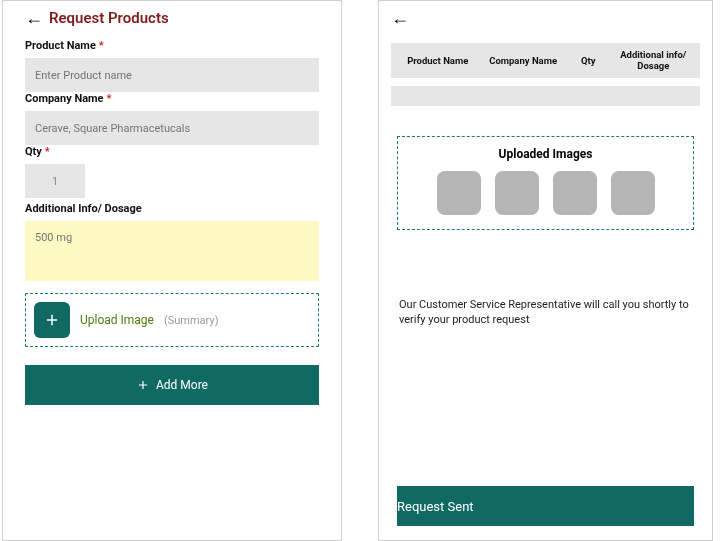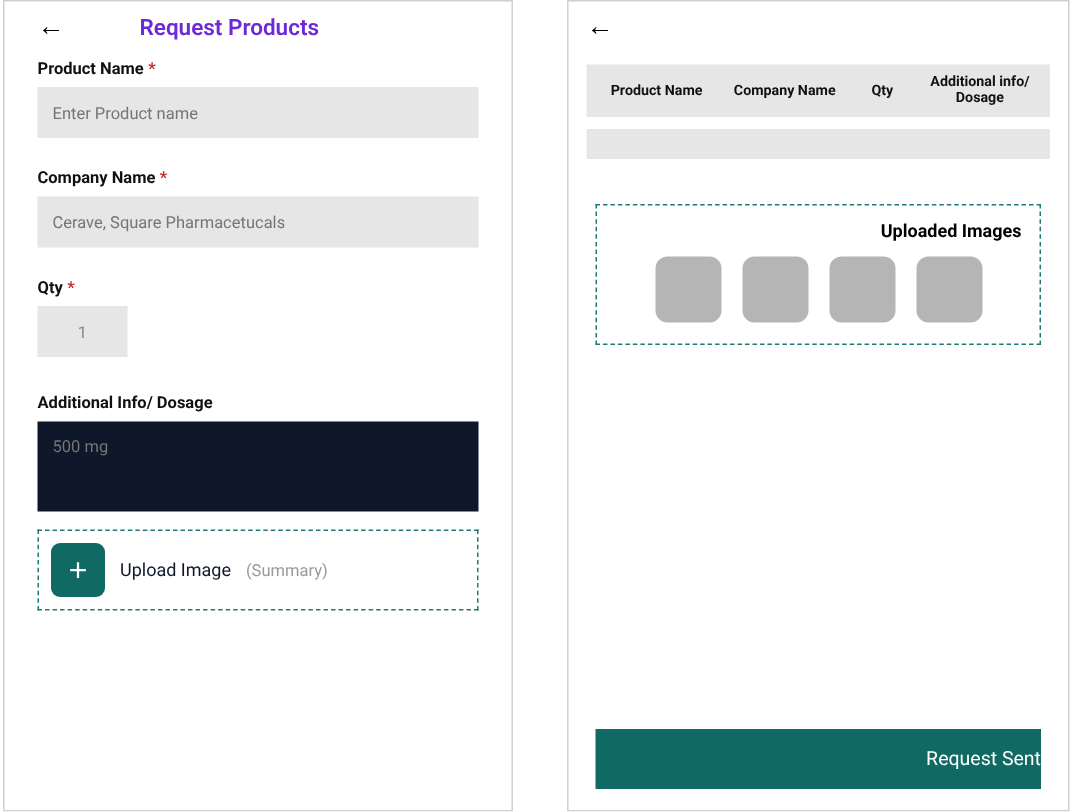--- a/index.html
+++ b/index.html
@@ -29,37 +29,37 @@
     height: 541px;
     padding: 8px 12px 14px 12px;
   }
   .hdr {
     display: flex;
     align-items: center;
     gap: 6px;
     margin-bottom: 12px;
   }
   .hdr .arrow { font-size: 18px; line-height: 1; }
-  .hdr .title { font-size: 15px; font-weight: 600; color:#6d28d9;margin-left:44px; }
+  .hdr .title { font-size: 15px; font-weight: 600; color:#7f1d1d; }
   .lbl { font-size: 11px; font-weight: 700; color:#111; margin-bottom: 6px; display:flex; align-items:center; gap:3px;}
   .req { color:#c62828; font-weight:700;}
   .field {
     background:#e6e6e6;
     border:none;
     width:100%;
     height:34px;
     padding:0 10px;
     font-size:11px;
     color:#8a8a8a;
-    margin-bottom:20px;
+    margin-bottom:0;
     font-family:inherit;
   }
   .field-qty { width:60px; text-align:center; }
   .field-ta {
-    background:#0f172a;
+    background:#fef9c3;
     border:none;
     width:100%;
     height:60px;
     padding:10px 10px;
     font-size:11px;
     color:#8a8a8a;
     margin-bottom:12px;
     resize:none;
     font-family:inherit;
   }
@@ -70,21 +70,21 @@
     align-items:center;
     gap:10px;
     padding:8px;
     margin-bottom:18px;
   }
   .upload-btn {
     width:36px;height:36px;background:#106a63;border-radius:6px;
     display:flex;align-items:center;justify-content:center;color:#fff;
   }
   .upload-btn svg{width:18px;height:18px;}
-  .upload-label{font-size:12px;color:#0f172a;}
+  .upload-label{font-size:12px;color:#4d7c0f;}
   .upload-opt{font-size:11px;color:#9a9a9a;}
   .btn-row{display:flex;gap:12px;}
   .btn{
     flex:1;height:40px;background:#106a63;color:#fff;border:none;
     font-size:12px;display:flex;align-items:center;justify-content:center;gap:6px;
     cursor:pointer;font-family:inherit;
   }
   .btn svg{width:14px;height:14px;}
 
   
@@ -106,32 +106,32 @@
     background:#e6e6e6;
     height:20px;
     margin-top:8px;
   }
   .uploaded-box{
     border:1.5px dashed #1e7a72;
     padding:10px 12px 14px 12px;
     margin:22px 6px 0 6px;
   }
   .uploaded-title{
-    font-size:12px;font-weight:700;text-align:right;margin-bottom:10px;
+    font-size:12px;font-weight:700;text-align:center;margin-bottom:10px;
   }
   .thumbs{display:flex;gap:14px;justify-content:center;}
   .thumb{width:44px;height:44px;background:#b5b5b5;border-radius:8px;}
   .notice{
     font-size:11px;color:#222;line-height:1.35;
     margin:68px 8px 0 8px;
   }
   .spacer{flex:1;}
   .sent-btn{
     height:40px;background:#106a63;color:#fff;border:none;
-    font-size:13px;display:flex;align-items:center;justify-content:flex-end;
+    font-size:13px;display:flex;align-items:center;justify-content:flex-start;
     margin:0 6px;
     cursor:pointer;font-family:inherit;
   }
 </style>
 </head>
 <body>
 
 <div class="screen screen-left">
   <div class="hdr">
     <span class="arrow">←</span>
@@ -165,20 +165,26 @@
     <div class="upload-btn">
       <svg viewBox="0 0 24 24">
           <path fill="#fff" d="M11 5h2v6h6v2h-6v6h-2v-6H5v-2h6z"></path>
         </svg>
     </div>
     <span class="upload-label">Upload Image</span>
     <span class="upload-opt">(Summary)</span>
   </div>
 
   <div class="btn-row">
+    <button class="btn">
+      <svg viewBox="0 0 24 24">
+          <path fill="#fff" d="M11 5h2v6h6v2h-6v6h-2v-6H5v-2h6z"></path>
+        </svg>
+      <span>Add More</span>
+    </button>
   </div>
 </div>
 
 <div class="gap"></div>
 
 <div class="screen screen-right">
   <div class="hdr">
     <span class="arrow">←</span>
   </div>
 
@@ -195,19 +201,20 @@
   <div class="uploaded-box">
     <div class="uploaded-title">Uploaded Images</div>
     <div class="thumbs">
       <div class="thumb"></div>
       <div class="thumb"></div>
       <div class="thumb"></div>
       <div class="thumb"></div>
     </div>
   </div>
 
+  <div class="notice">Our Customer Service Representative will call you shortly to verify your product request</div>
 
   <div class="spacer"></div>
 
   <button class="sent-btn">
     <span>Request Sent</span>
   </button>
 </div>
 
 </body></html>

